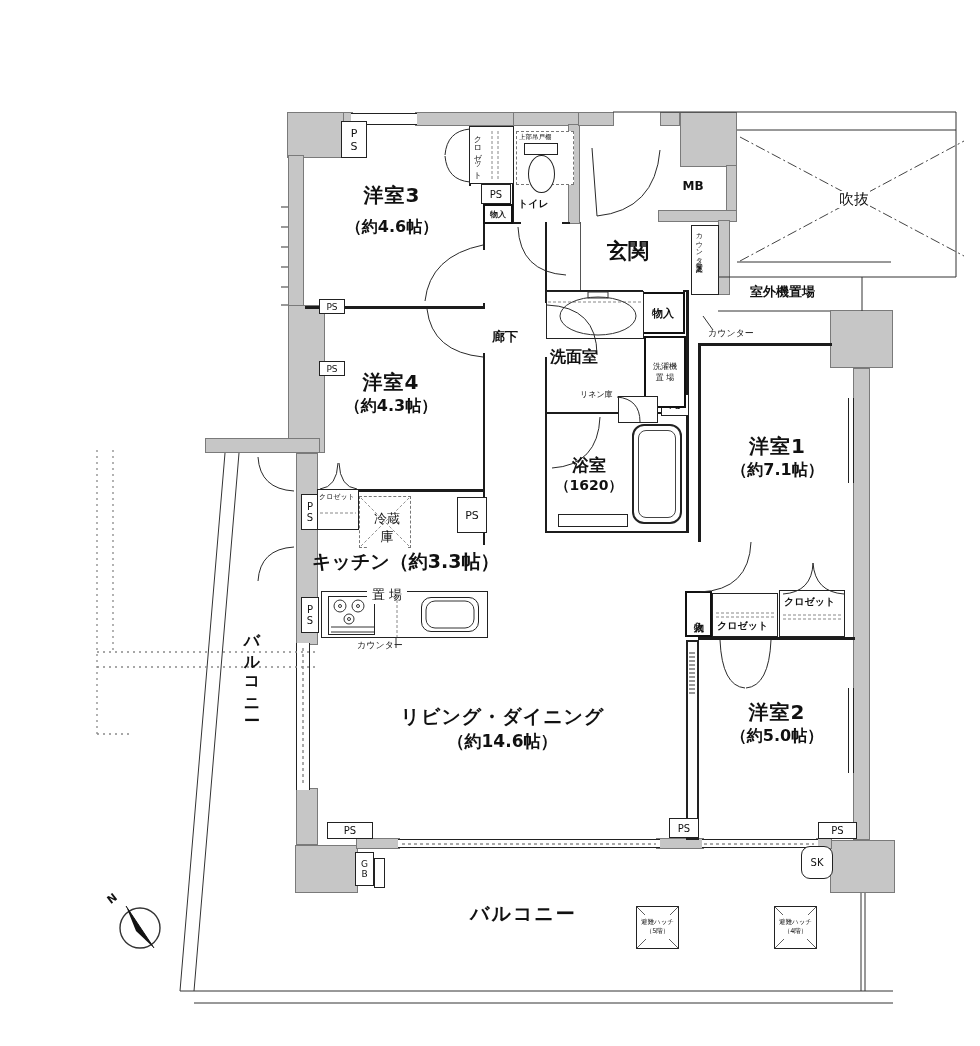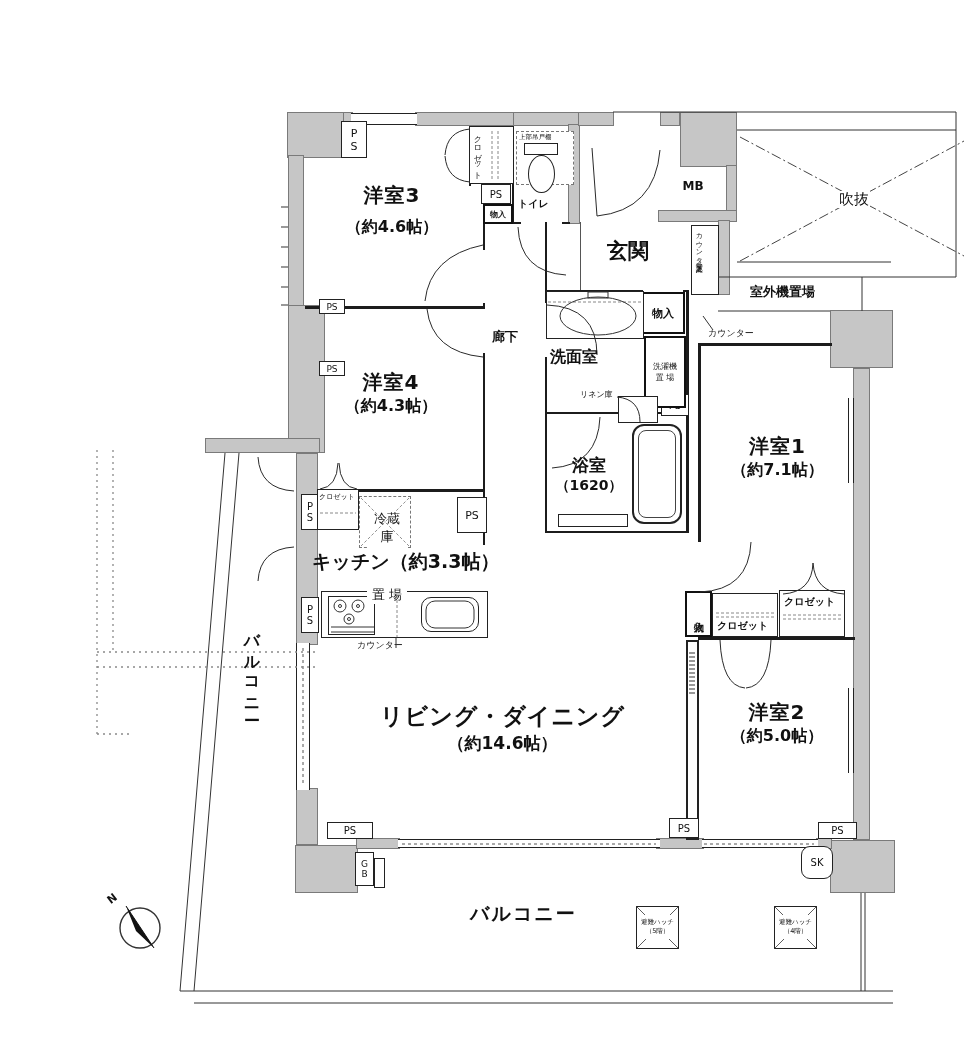--- a/index.html
+++ b/index.html
@@ -287,21 +287,21 @@
   </div>
   <div class="abs ctr" style="left:705px;top:428px;width:145px;height:58px;">
     <span class="room-name">洋室1</span>
     <span class="room-size">（約7.1帖）</span>
   </div>
   <div class="abs ctr" style="left:698px;top:694px;width:158px;height:58px;">
     <span class="room-name">洋室2</span>
     <span class="room-size">（約5.0帖）</span>
   </div>
   <div class="abs ctr" style="left:330px;top:698px;width:345px;height:60px;">
-    <span class="room-name" style="font-size:23px;">リビング・ダイニング</span>
+    <span class="room-name" style="font-size:19px;">リビング・ダイニング</span>
     <span class="room-size" style="font-size:17px;">（約14.6帖）</span>
   </div>
   <div class="abs lbl" style="left:312px;top:551px;font-size:19px;font-weight:600;">キッチン（約3.3帖）</div>
   <div class="abs ctr" style="left:546px;top:446px;width:86px;height:56px;">
     <span style="font-size:17px;font-weight:600;">浴室</span>
     <span style="font-size:14px;font-weight:600;">（1620）</span>
   </div>
   <div class="abs lbl" style="left:550px;top:348px;font-size:16px;font-weight:600;">洗面室</div>
   <div class="abs lbl" style="left:518px;top:198px;font-size:10px;font-weight:600;">トイレ</div>
   <div class="abs lbl" style="left:607px;top:240px;font-size:21px;font-weight:600;">玄関</div>

